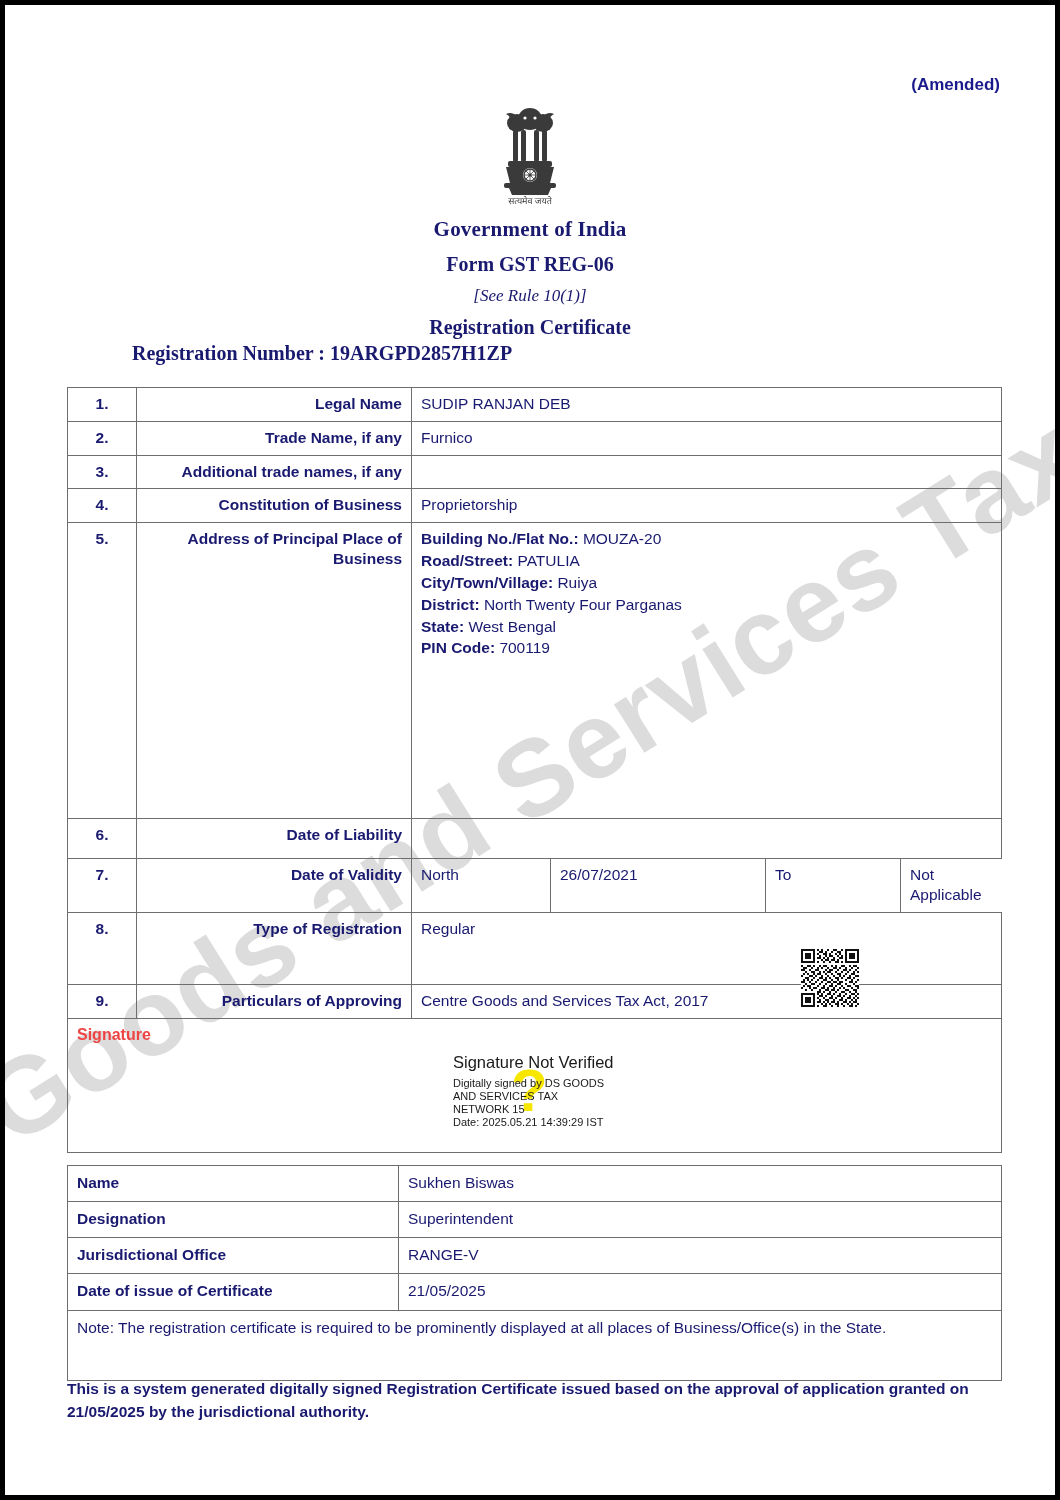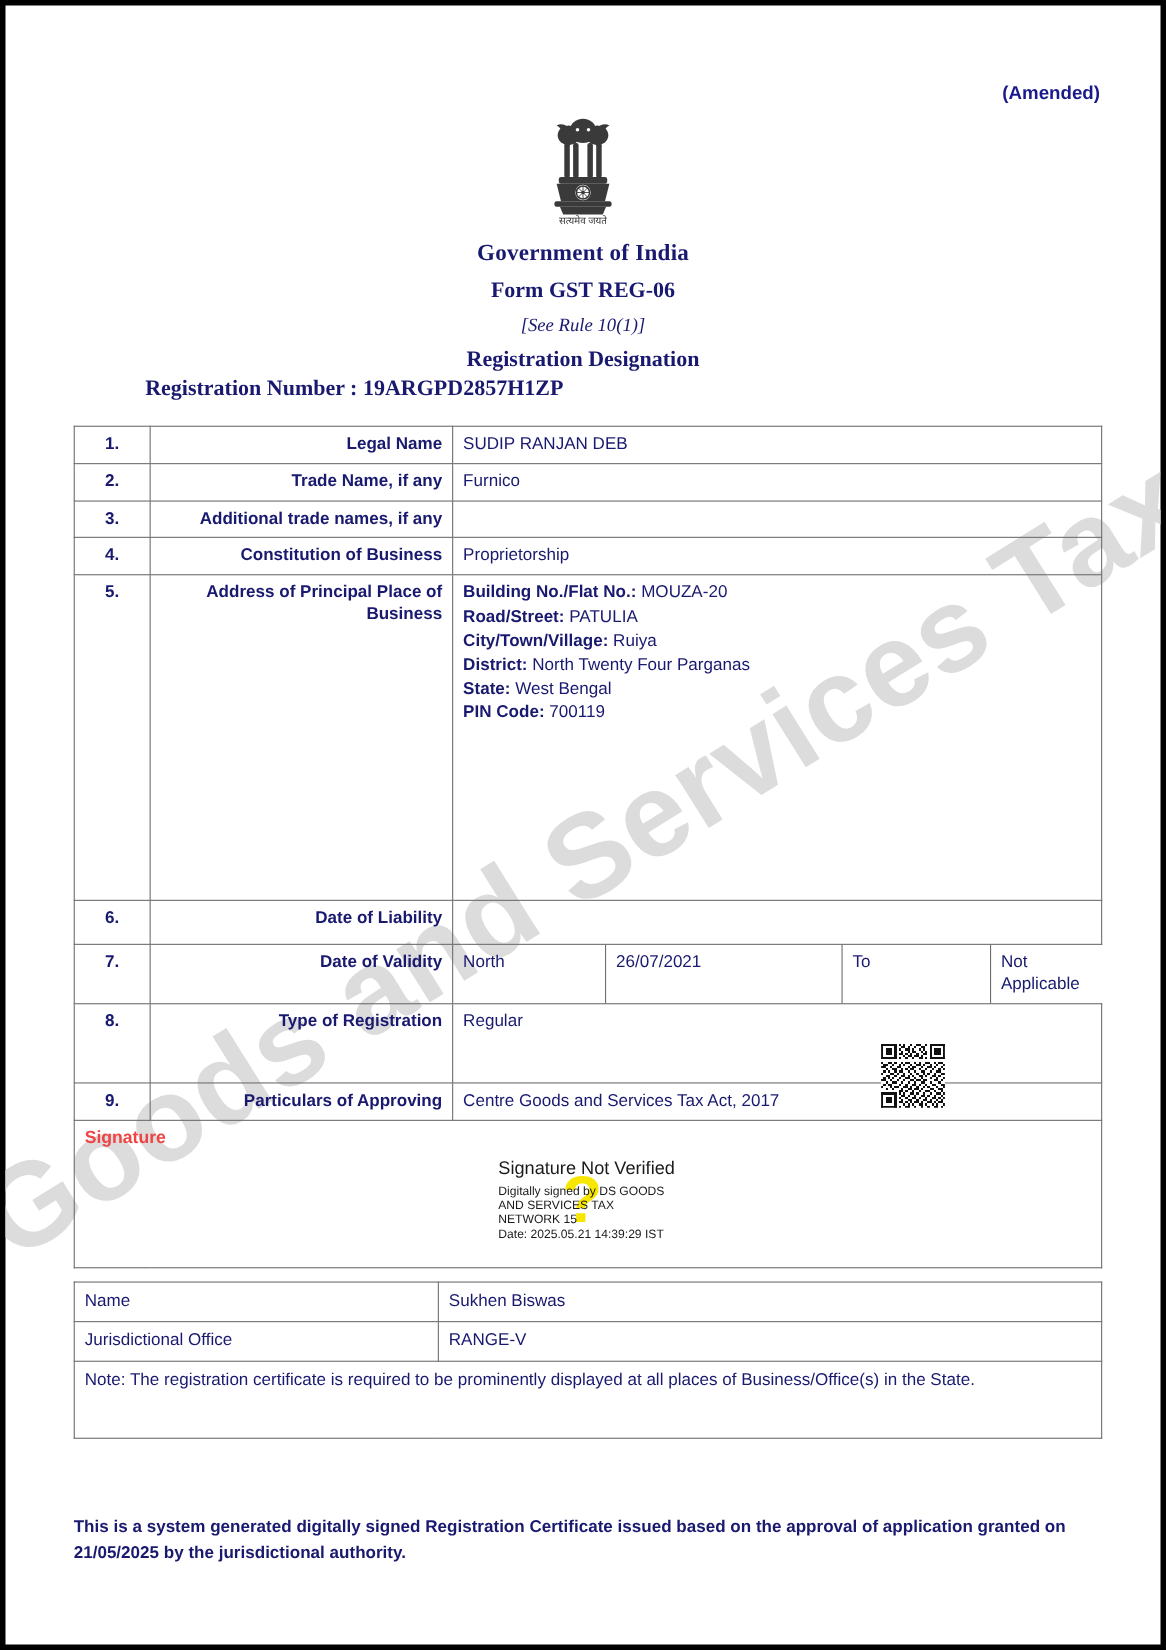--- a/index.html
+++ b/index.html
@@ -226,21 +226,21 @@
     border: 1px solid #6e6e6e;
     padding: 7px 9px 8px 9px;
     vertical-align: top;
     color: #191970;
     font-family: "Liberation Sans", sans-serif;
     font-size: 15.5px;
     line-height: 1.3;
   }
   td.blbl {
     width: 312px;
-    font-weight: normal;
+    font-weight: bold;
   }
   td.note {
     font-weight: normal;
     height: 54px;
   }
 
   .footer {
     position: absolute;
     left: 62px;
     top: 1372px;
@@ -296,21 +296,21 @@
           </g>
           <text x="39" y="103" font-family="'Liberation Serif', serif" font-size="9" fill="#3a3a3a" text-anchor="middle">सत्यमेव जयते</text>
         </svg>
       </span>
     </div>
 
     <div class="head-block">
       <div class="head-gov">Government of India</div>
       <div class="head-form">Form GST REG-06</div>
       <div class="head-rule">[See Rule 10(1)]</div>
-      <div class="head-cert">Registration Designation</div>
+      <div class="head-cert">Registration Certificate</div>
     </div>
 
     <div class="regno">Registration Number : 19ARGPD2857H1ZP</div>
 
     <table class="maintbl">
       <tbody>
         <tr>
           <td class="sn">1.</td>
           <td class="lbl">Legal Name</td>
           <td class="val">SUDIP RANJAN DEB</td>
@@ -650,24 +650,32 @@
       </svg>
     </span>
 
     <table class="btmtbl">
       <tbody>
         <tr>
           <td class="blbl">Name</td>
           <td>Sukhen Biswas</td>
         </tr>
         <tr>
+          <td class="blbl">Designation</td>
+          <td>Superintendent</td>
+        </tr>
+        <tr>
           <td class="blbl">Jurisdictional Office</td>
           <td>RANGE-V</td>
         </tr>
         <tr>
+          <td class="blbl">Date of issue of Certificate</td>
+          <td>21/05/2025</td>
+        </tr>
+        <tr>
           <td class="note" colspan="2">Note: The registration certificate is required to be prominently displayed at all places of Business/Office(s) in the State.</td>
         </tr>
       </tbody>
     </table>
 
     <div class="footer">This is a system generated digitally signed Registration Certificate issued based on the approval of application granted on 21/05/2025 by the jurisdictional authority.</div>
 
   </div>
 </div>
 

